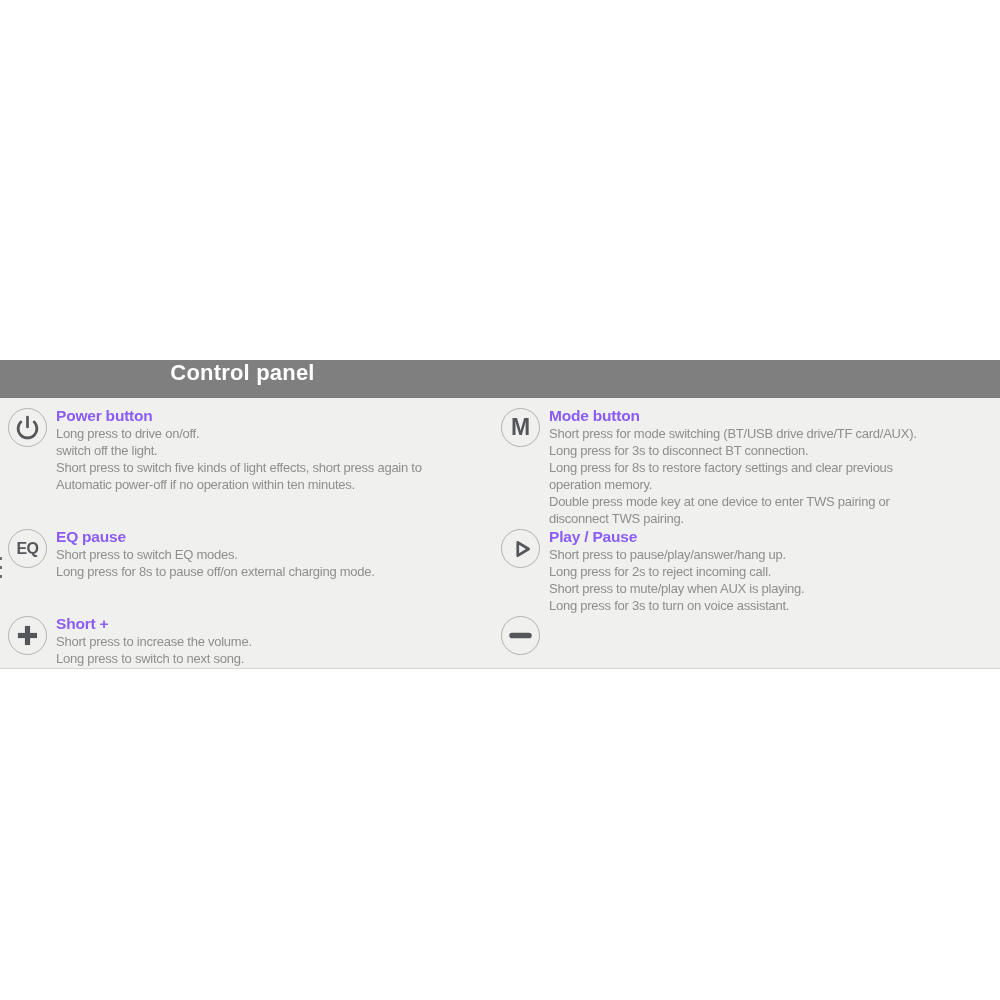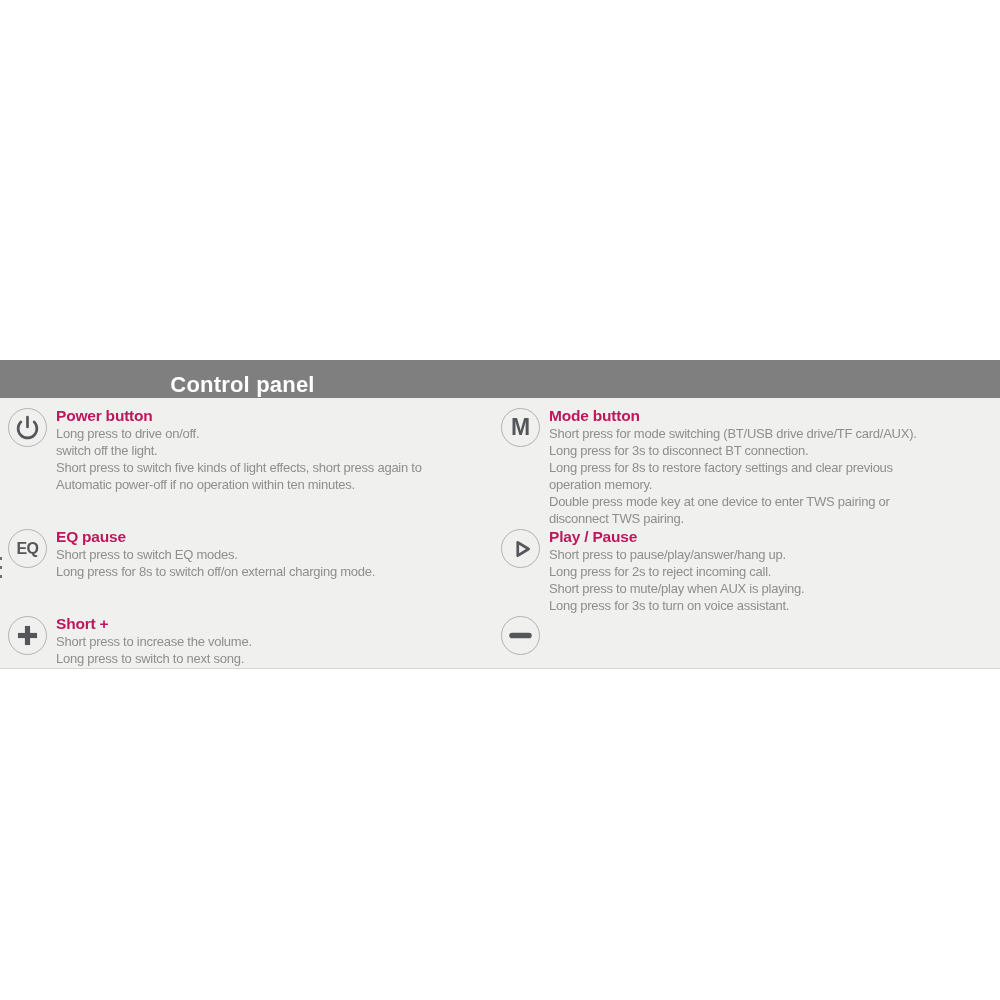--- a/index.html
+++ b/index.html
@@ -11,21 +11,21 @@
     overflow: hidden;
   }
 
   
   .header-bar {
     position: absolute;
     left: 0; top: 360px;
     width: 1000px; height: 50px;
     background: #7f7f7f;
     display: flex;
-    align-items: center;
+    align-items: flex-start;
   }
   .header-title {
     width: 485px;
     text-align: center;
     color: #ffffff;
     font-size: 22px;
     font-weight: 700;
     letter-spacing: 0.2px;
   }
 
@@ -66,21 +66,21 @@
     line-height: 1;
   }
   .icon-letter.m  { font-size: 23px; }
   .icon-letter.eq { font-size: 16px; letter-spacing: -0.5px; }
 
   .section-text { min-width: 0; }
   .section-title {
     font-size: 15.5px;
     line-height: 19px;
     font-weight: 700;
-    color: #be185d;
+    color: #8b5cf6;
     letter-spacing: -0.2px;
     white-space: nowrap;
   }
   .desc-line {
     font-size: 13px;
     line-height: 17px;
     color: #8e8e8e;
     letter-spacing: -0.25px;
     white-space: nowrap;
   }
@@ -140,21 +140,21 @@
     </div>
   </div>
 
   <div class="section">
     <div class="icon-circle">
       <span class="icon-letter eq">EQ</span>
     </div>
     <div class="section-text">
       <div class="section-title">EQ pause</div>
       <div class="desc-line">Short press to switch EQ modes.</div>
-      <div class="desc-line">Long press for 8s to switch off/on external charging mode.</div>
+      <div class="desc-line">Long press for 8s to pause off/on external charging mode.</div>
     </div>
   </div>
 
   <div class="section">
     <div class="icon-circle">
       <svg width="26" height="26" viewBox="0 0 24 24" fill="none" stroke="#54565a" stroke-width="2.5" stroke-linejoin="round">
         <path d="M9 5.8 L19 12 L9 18.2 Z"></path>
       </svg>
     </div>
     <div class="section-text">

